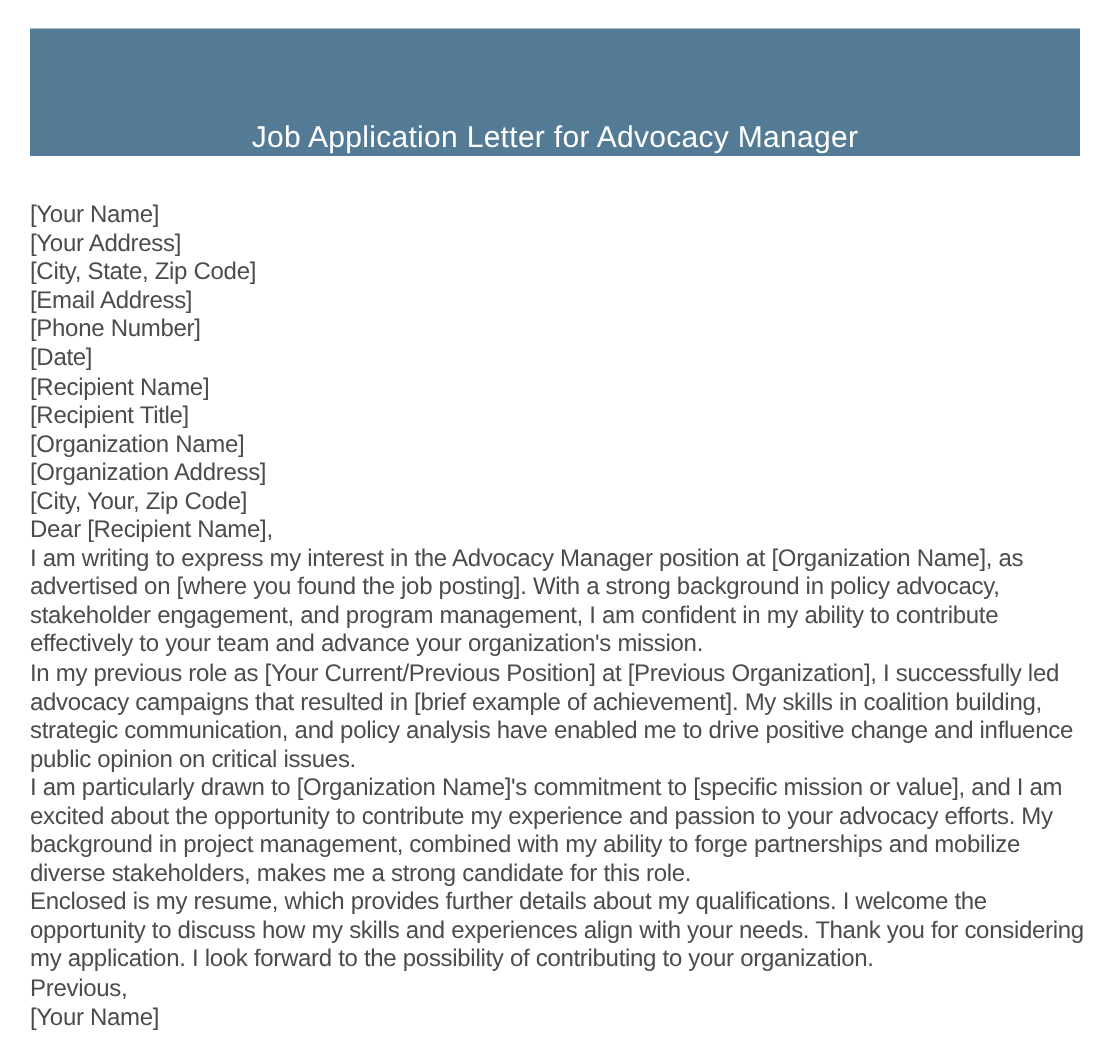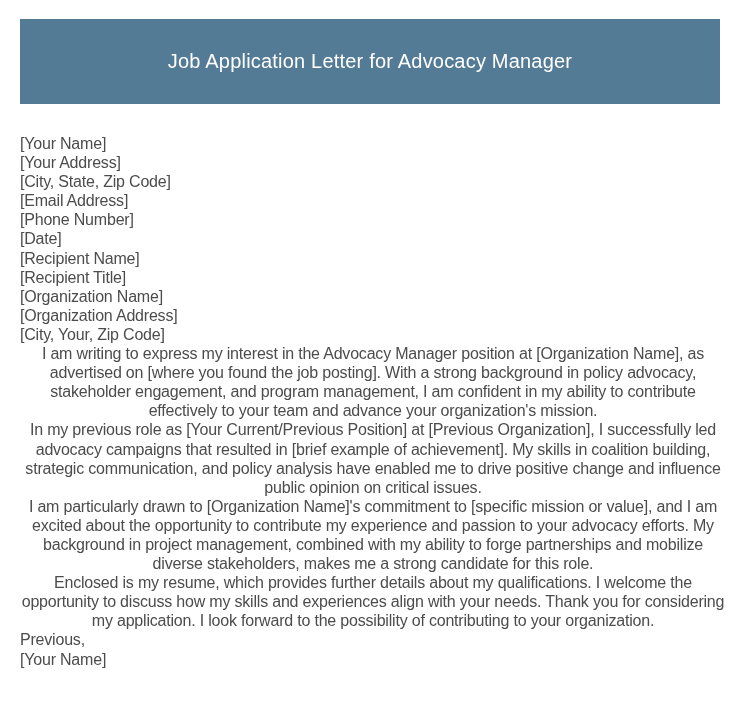--- a/index.html
+++ b/index.html
@@ -10,21 +10,21 @@
   body {
     width: 740px;
     height: 705px;
     font-family: "Liberation Sans", sans-serif;
     overflow: hidden;
   }
   .banner {
     margin: 19px 20px 0 20px;
     height: 85px;
     display: flex;
-    align-items: center;
+    align-items: flex-end;
     justify-content: center;
   }
   .banner-title {
     margin: 0;
     font-size: 20px;
     font-weight: 500;
     letter-spacing: 0.2px;
   }
   .letter {
     margin: 30px 14px 1px 20px;
@@ -35,21 +35,20 @@
   }
   .block {
     margin: 0;
     white-space: pre-line; 
   }
   .line {
     margin: 0;
   }
   .para {
     margin: 0;
-    text-align: center;
   }
 </style>
 </head>
 <body>
 
 <div class="banner" style="background-color: rgb(84, 123, 149);">
   <h1 class="banner-title" style="color: rgb(255, 255, 255);">Job Application Letter for Advocacy Manager</h1>
 </div>
 
 <div class="letter" style="color: rgb(76, 76, 76);">
@@ -60,20 +59,21 @@
 [Email Address]
 [Phone Number]
 [Date]</div>
 
   <div class="block">[Recipient Name]
 [Recipient Title]
 [Organization Name]
 [Organization Address]
 [City, Your, Zip Code]</div>
 
+  <div class="line">Dear [Recipient Name],</div>
 
   <p class="para">I am writing to express my interest in the Advocacy Manager position at [Organization Name], as advertised on [where you found the job posting]. With a strong background in policy advocacy, stakeholder engagement, and program management, I am confident in my ability to contribute effectively to your team and advance your organization's mission.</p>
 
   <p class="para">In my previous role as [Your Current/Previous Position] at [Previous Organization], I successfully led advocacy campaigns that resulted in [brief example of achievement]. My skills in coalition building, strategic communication, and policy analysis have enabled me to drive positive change and influence public opinion on critical issues.</p>
 
   <p class="para">I am particularly drawn to [Organization Name]'s commitment to [specific mission or value], and I am excited about the opportunity to contribute my experience and passion to your advocacy efforts. My background in project management, combined with my ability to forge partnerships and mobilize diverse stakeholders, makes me a strong candidate for this role.</p>
 
   <p class="para">Enclosed is my resume, which provides further details about my qualifications. I welcome the opportunity to discuss how my skills and experiences align with your needs. Thank you for considering my application. I look forward to the possibility of contributing to your organization.</p>
 
   <div class="line">Previous,</div>

